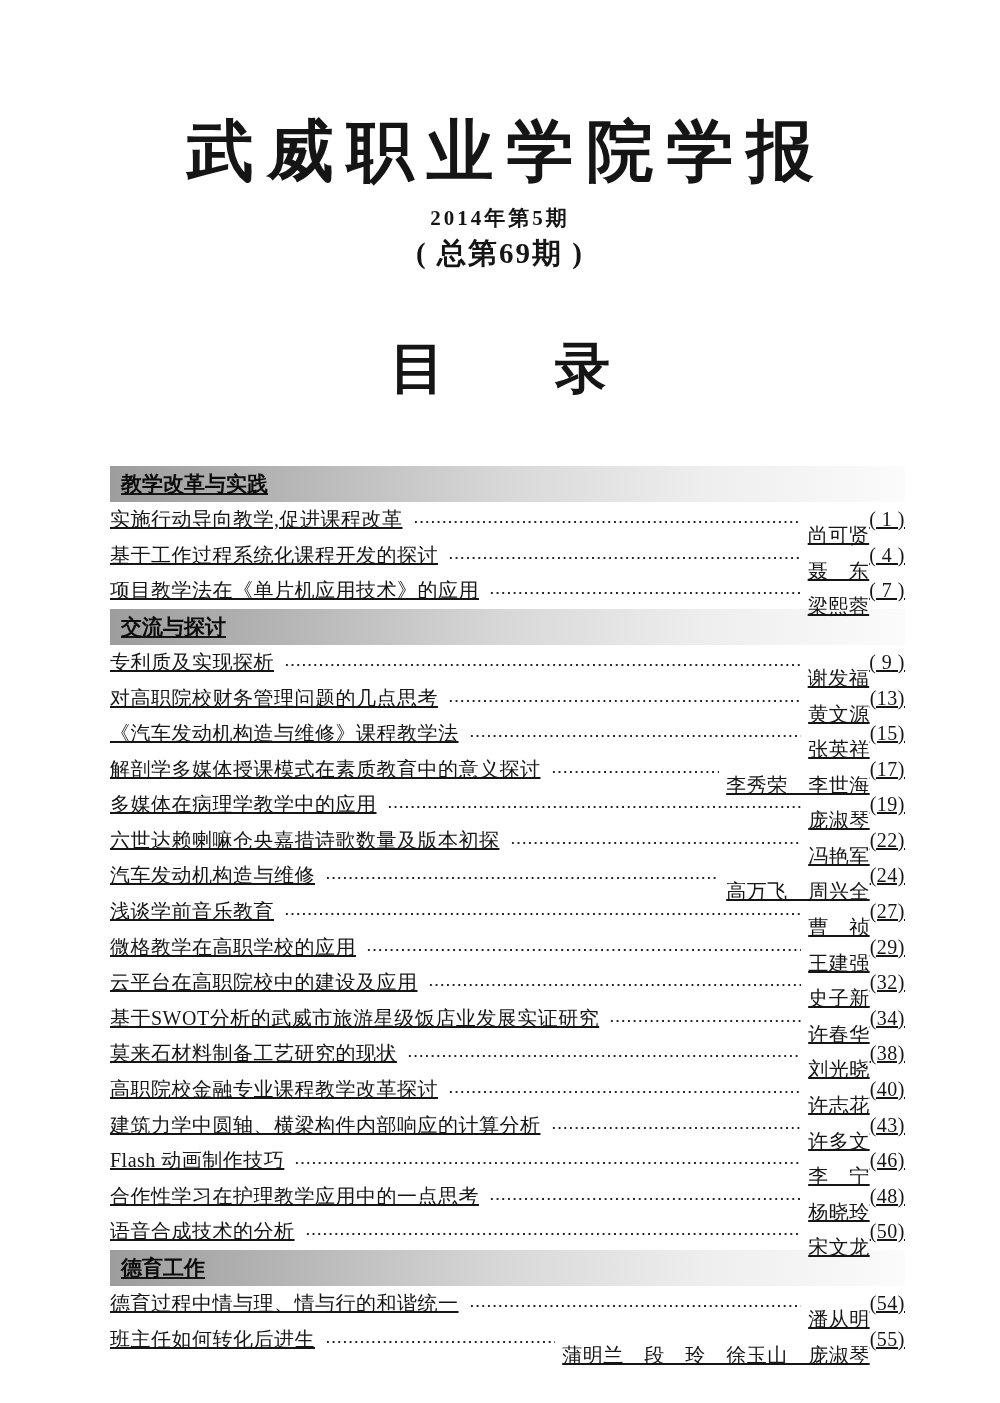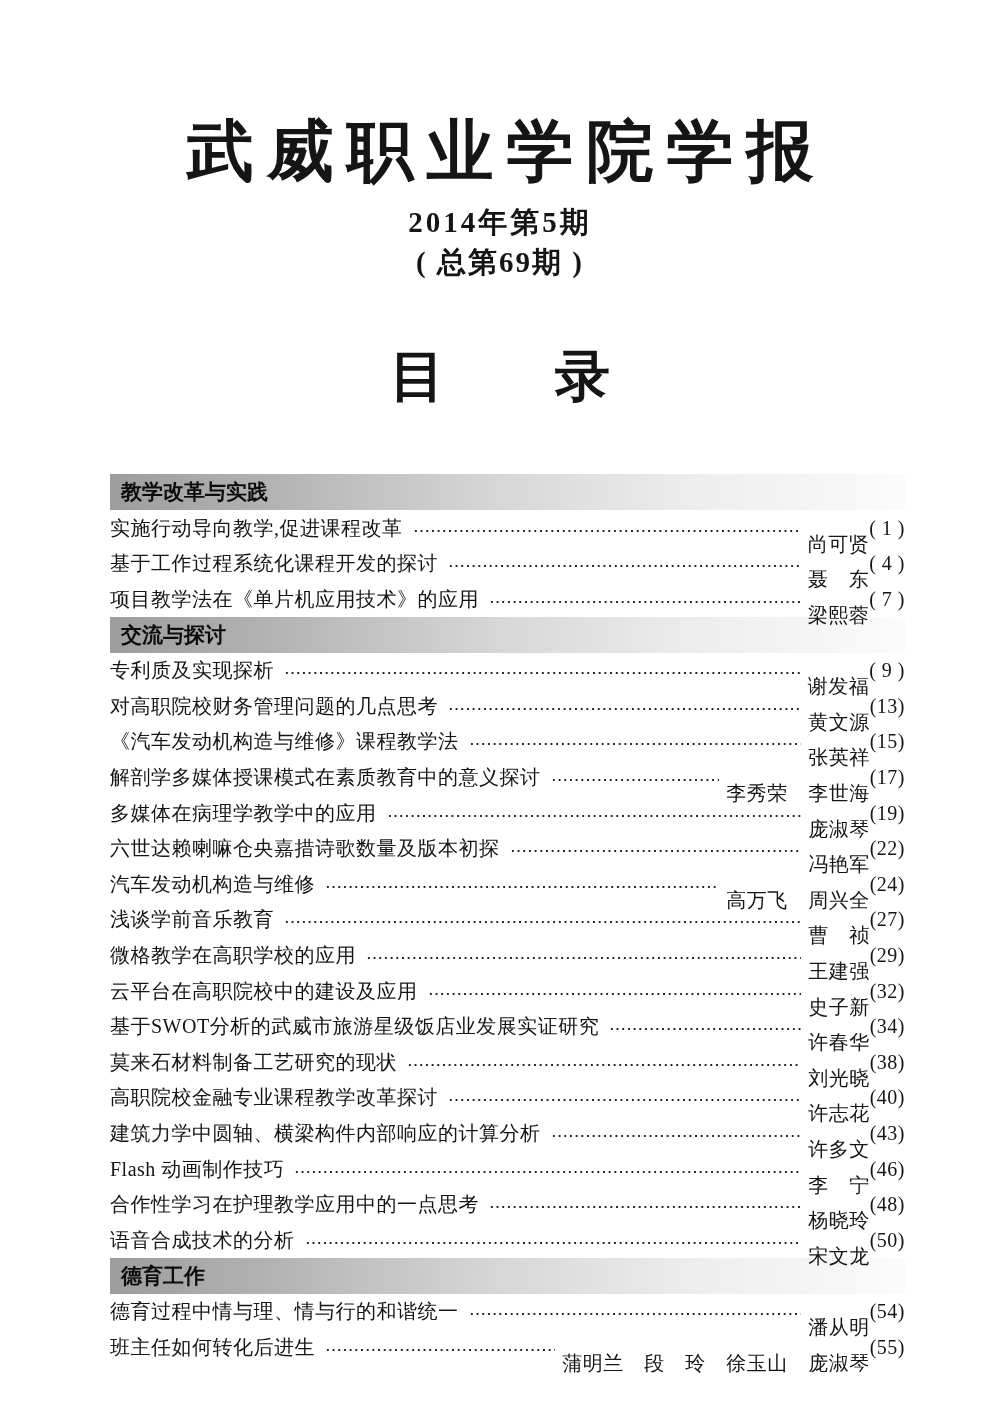--- a/index.html
+++ b/index.html
@@ -21,21 +21,21 @@
   .journal-title {
     font-size: 67px;
     line-height: 1.05;
     font-weight: 700;
     letter-spacing: 13px;
     text-indent: 13px;
     white-space: nowrap;
   }
   .issue-line {
     margin-top: 21px;
-    font-size: 29px;
+    font-size: 21px;
     font-weight: 700;
     letter-spacing: 3px;
     line-height: 1.05;
   }
   .volume-line {
     margin-top: 9px;
     font-size: 29px;
     font-weight: 700;
     letter-spacing: 2px;
     line-height: 1.05;
@@ -44,20 +44,21 @@
     margin-top: 72px;
     font-size: 55px;
     font-weight: 700;
     line-height: 1;
     text-align: center;
     white-space: pre;
   }
   .toc {
     width: 795px;
     margin: 70px 0 0 110px;
+    text-decoration: underline;
   }
   .section-header {
     height: 36px;
     line-height: 36px;
     padding-left: 11px;
     box-sizing: border-box;
     background: linear-gradient(to right, #9d9d9d 0%, #b5b5b5 22%, #d8d8d8 50%, #eeeeee 75%, #fbfbfb 100%);
     font-family: "Liberation Sans", "DejaVu Sans", sans-serif;
     font-weight: 700;
     font-size: 21px;

